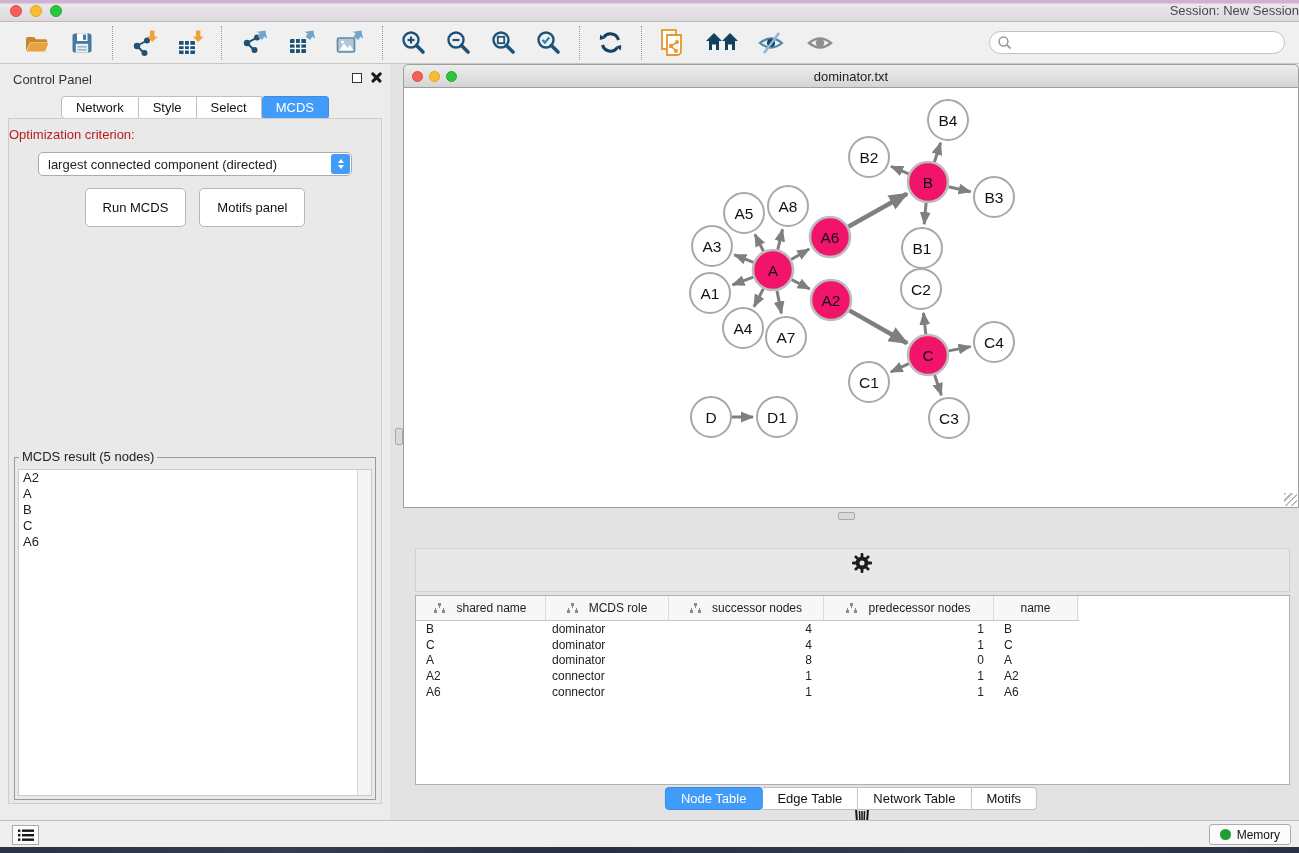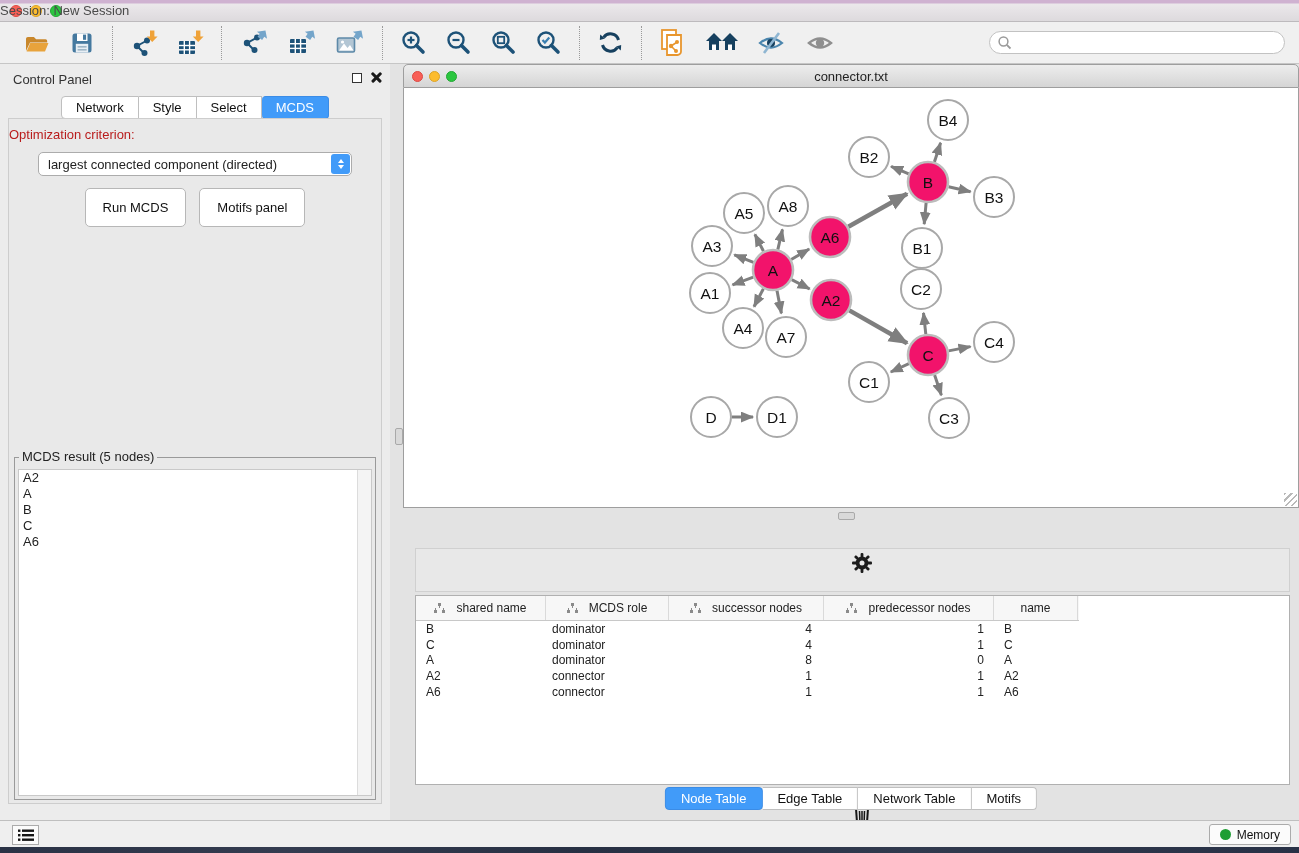--- a/index.html
+++ b/index.html
@@ -9,21 +9,21 @@
 
   
   .titlebar { position:absolute; left:0; top:0; width:100%; height:22px;
     background:linear-gradient(#cfb2d1 0px, #cfb2d1 3px, #ebe8eb 4px, #dddadd 100%);
     border-bottom:1px solid #bdbabd; }
   .traffic { position:absolute; left:10px; top:5px; display:flex; gap:8px; }
   .tl { width:12px; height:12px; border-radius:50%; }
   .tl.red { background:#f85f57; border:1px solid #dd4a44; }
   .tl.yellow { background:#fcbc2f; border:1px solid #dca428; }
   .tl.green { background:#2bc63f; border:1px solid #22a834; }
-  .win-title { position:absolute; left:0; right:0; top:3px; text-align:left; font-size:13px; color:#4a4a4a; }
+  .win-title { position:absolute; left:0; right:0; top:3px; text-align:right; font-size:13px; color:#4a4a4a; }
 
   
   .toolbar { position:absolute; left:0; top:22px; width:100%; height:42px; background:#f0f0f0;
     border-bottom:1px solid #c6c6c6; display:flex; align-items:center; padding:0 10px 0 14px; }
   .tbtn { background:none; border:none; padding:2px; margin:0 7px; cursor:default; display:flex; align-items:center; }
   .tsep { width:1px; height:34px; margin:0 8px; border-left:1px dotted #9a9a9a; }
   .tspacer { flex:1; }
   .searchbox { width:296px; height:23px; background:#fff; border:1px solid #c2c2c2; border-radius:12px;
     display:flex; align-items:center; padding-left:7px; margin-right:4px; }
   .searchbox input { border:none; outline:none; flex:1; height:18px; font-size:13px; background:transparent; }
@@ -348,21 +348,21 @@
     </div>
   </section>
 
   <section class="nw">
     <div class="nw-tb">
       <div class="traffic">
         <span class="tl red"></span>
         <span class="tl yellow"></span>
         <span class="tl green"></span>
       </div>
-      <div class="nw-title">connector.txt</div>
+      <div class="nw-title">dominator.txt</div>
     </div>
     <div class="nw-content">
       <svg id="graph-svg" width="894" height="418" viewBox="0 0 894 418">
         <defs>
           <marker id="arrowhead" markerWidth="4.6" markerHeight="4" refX="4" refY="1.8" orient="auto" markerUnits="strokeWidth">
             <path d="M0 0 L4.4 1.8 L0 3.6 Z" fill="#7f7f7f"></path>
           </marker>
         </defs>
       <line x1="349.3" y1="189.2" x2="328.5" y2="196.8" stroke="#7f7f7f" stroke-width="3" marker-end="url(#arrowhead)"></line>
           <line x1="349.5" y1="174.3" x2="330.3" y2="166.8" stroke="#7f7f7f" stroke-width="3" marker-end="url(#arrowhead)"></line>

